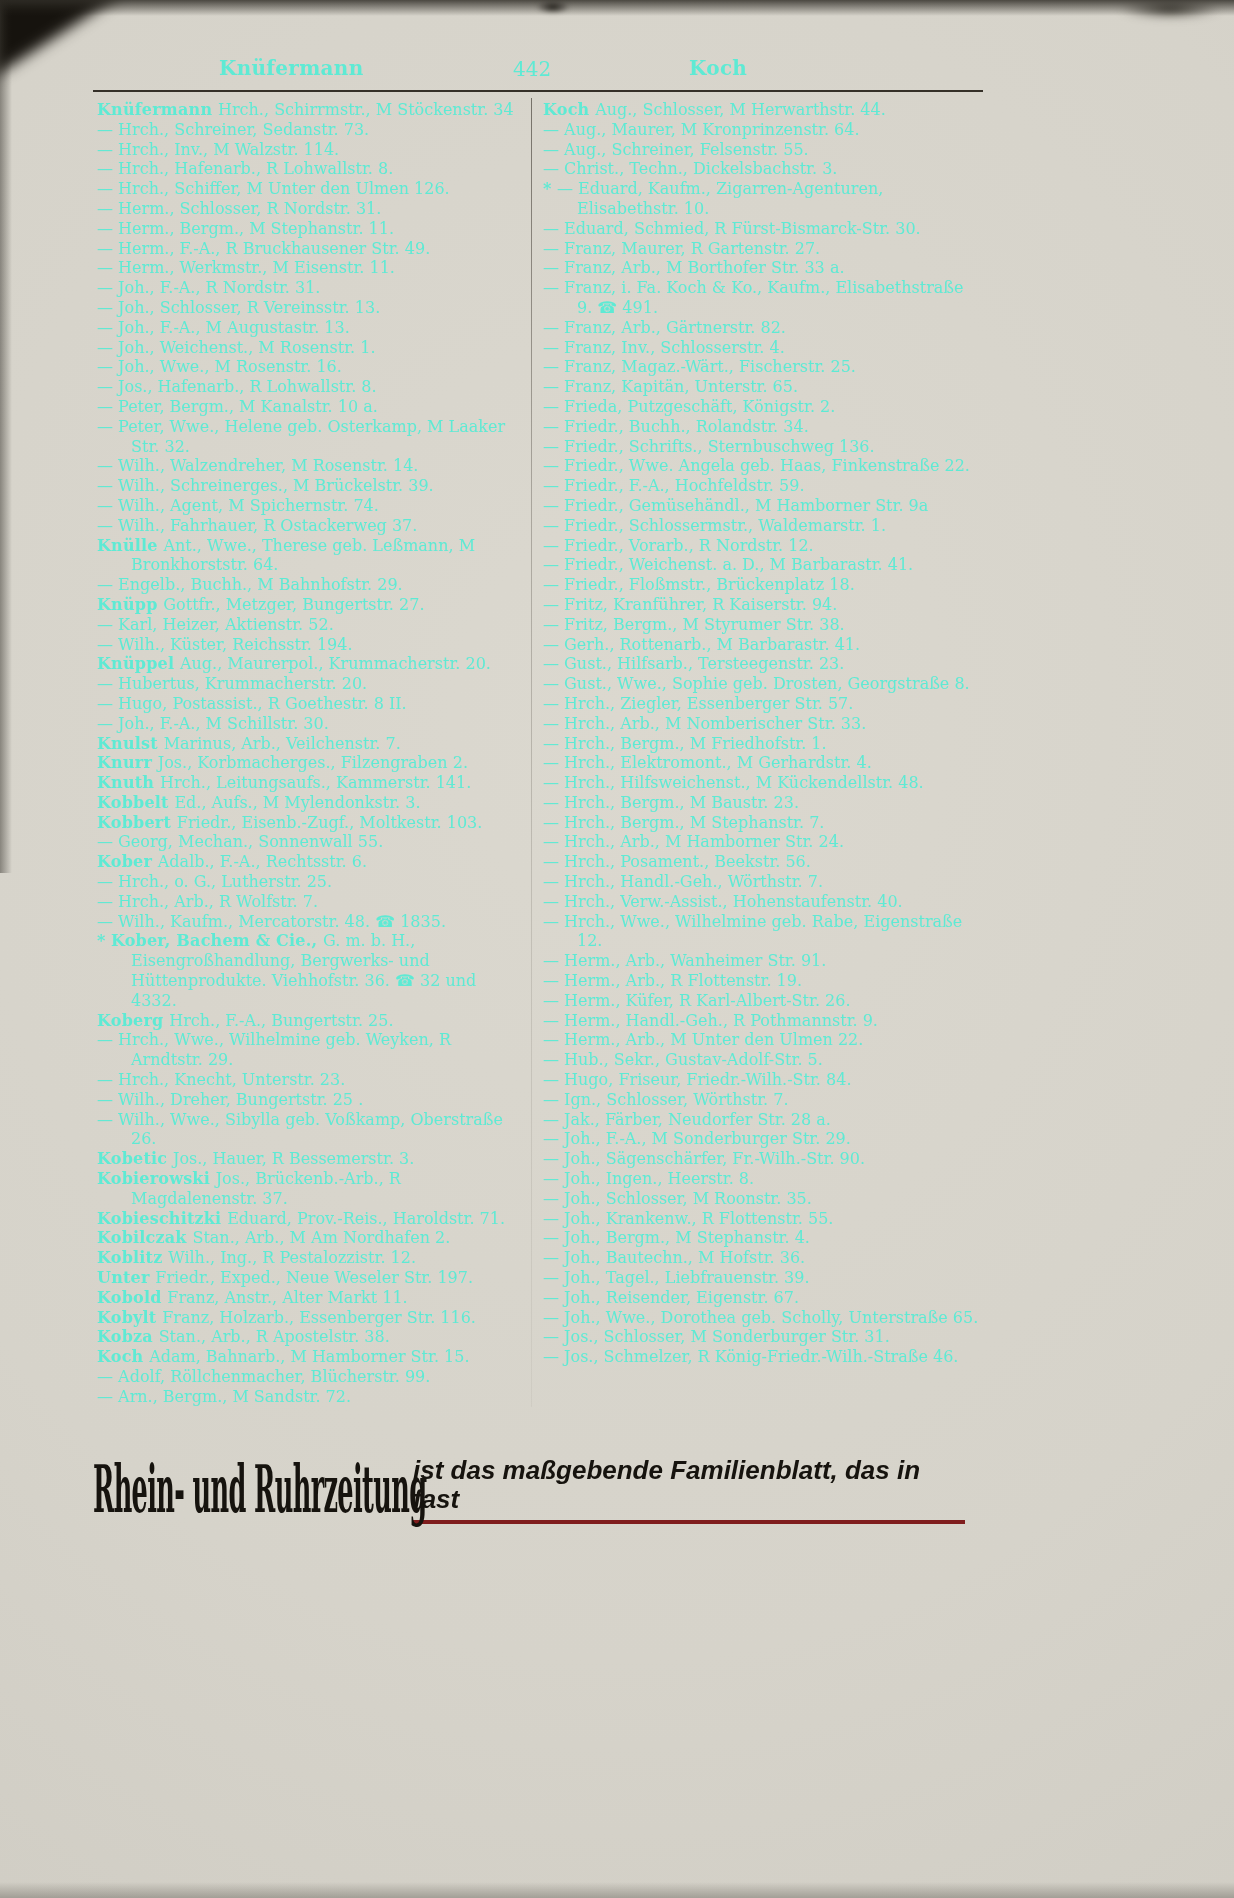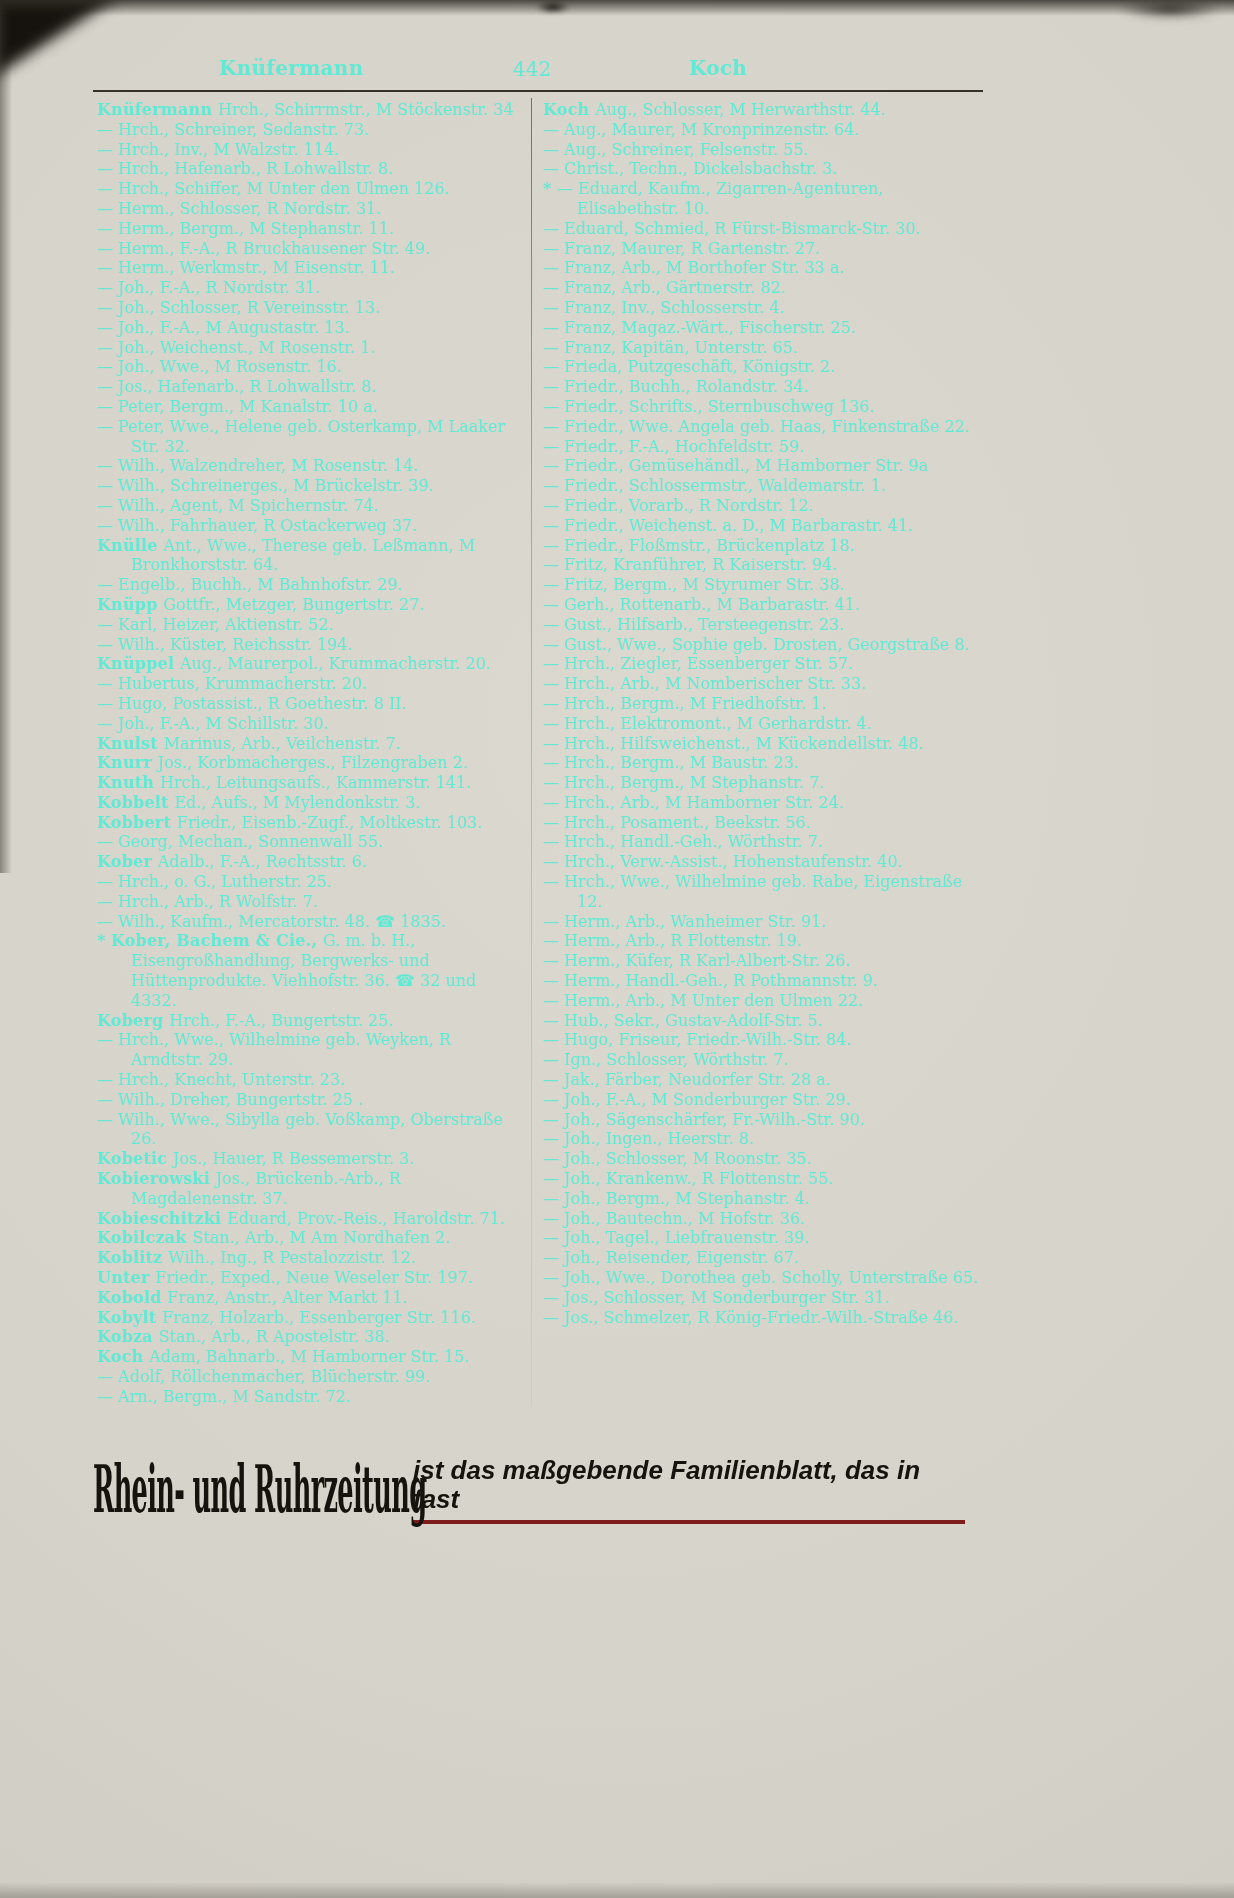--- a/index.html
+++ b/index.html
@@ -139,20 +139,21 @@
     <div class="divider"></div>
     <div class="col col-right">
         <div class="entry"><span class="lead">Koch </span><span>Aug., Schlosser, M Herwarthstr. 44.</span></div>
         <div class="entry"><span>— Aug., Maurer, M Kronprinzenstr. 64.</span></div>
         <div class="entry"><span>— Aug., Schreiner, Felsenstr. 55.</span></div>
         <div class="entry"><span>— Christ., Techn., Dickelsbachstr. 3.</span></div>
         <div class="entry"><span class="star">* </span><span>— Eduard, Kaufm., Zigarren-Agenturen, Elisabethstr. 10.</span></div>
         <div class="entry"><span>— Eduard, Schmied, R Fürst-Bismarck-Str. 30.</span></div>
         <div class="entry"><span>— Franz, Maurer, R Gartenstr. 27.</span></div>
         <div class="entry"><span>— Franz, Arb., M Borthofer Str. 33 a.</span></div>
+        <div class="entry"><span>— Franz, i. Fa. Koch &amp; Ko., Kaufm., Elisabethstraße 9. ☎ 491.</span></div>
         <div class="entry"><span>— Franz, Arb., Gärtnerstr. 82.</span></div>
         <div class="entry"><span>— Franz, Inv., Schlosserstr. 4.</span></div>
         <div class="entry"><span>— Franz, Magaz.-Wärt., Fischerstr. 25.</span></div>
         <div class="entry"><span>— Franz, Kapitän, Unterstr. 65.</span></div>
         <div class="entry"><span>— Frieda, Putzgeschäft, Königstr. 2.</span></div>
         <div class="entry"><span>— Friedr., Buchh., Rolandstr. 34.</span></div>
         <div class="entry"><span>— Friedr., Schrifts., Sternbuschweg 136.</span></div>
         <div class="entry"><span>— Friedr., Wwe. Angela geb. Haas, Finkenstraße 22.</span></div>
         <div class="entry"><span>— Friedr., F.-A., Hochfeldstr. 59.</span></div>
         <div class="entry"><span>— Friedr., Gemüsehändl., M Hamborner Str. 9a</span></div>

